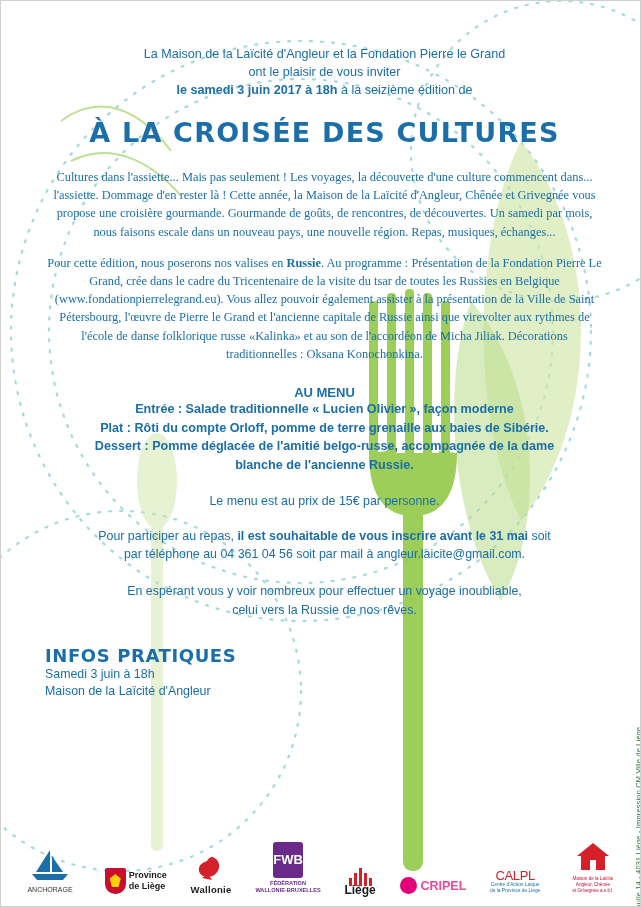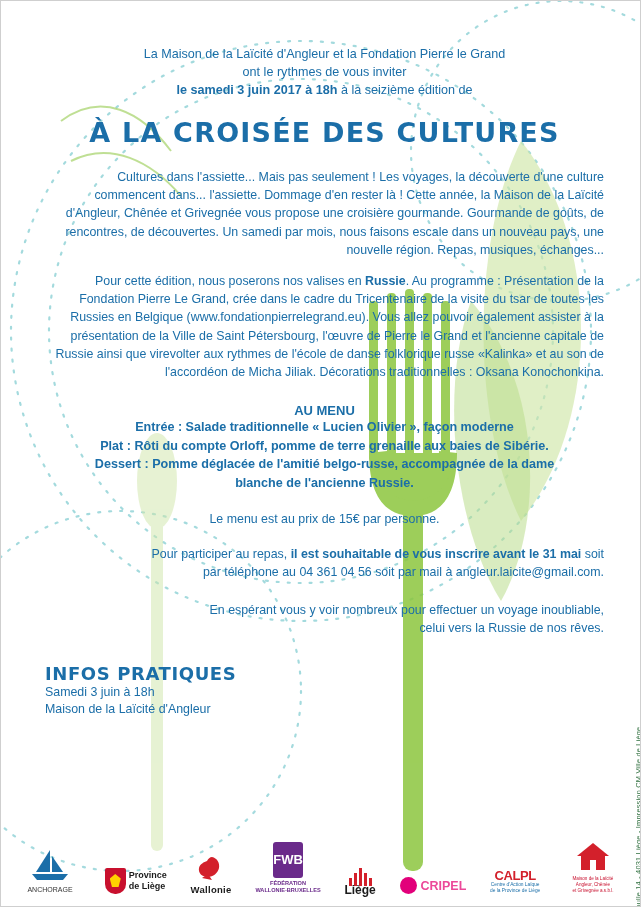--- a/index.html
+++ b/index.html
@@ -31,35 +31,36 @@
   .title{
     text-align:center;
     font-size:27px;
     letter-spacing:1.2px;
     font-weight:bold;
     color:#1b6ea8;
     margin:18px 0 20px 0;
     font-family:"DejaVu Sans", sans-serif;
   }
   .para{
-    font-size:12.4px;line-height:18.2px;text-align:right;color:#1b6ea8;
+    font-size:12.4px;line-height:18.2px;text-align:center;color:#1b6ea8;
     margin-bottom:13px;
+    font-family:Liberation Serif, serif;
   }
   .para b{font-weight:bold;}
   .menu-head{
     text-align:center;font-size:13px;font-weight:bold;margin-top:22px;color:#1b6ea8;
   }
   .menu-line{
     text-align:center;font-size:12.6px;font-weight:bold;line-height:18.5px;color:#1b6ea8;
   }
   .price{
     text-align:center;font-size:12.4px;margin-top:20px;color:#1b6ea8;
   }
   .block{
-    text-align:right;font-size:12.4px;line-height:18.2px;color:#1b6ea8;margin-top:19px;
+    text-align:center;font-size:12.4px;line-height:18.2px;color:#1b6ea8;margin-top:19px;
   }
   .block b{font-weight:bold;}
   .infos-title{
     font-size:18px;font-weight:bold;letter-spacing:.6px;color:#1b6ea8;margin-top:26px;
     font-family:"DejaVu Sans", sans-serif;
   }
   .infos-line{font-size:12.4px;line-height:17.4px;color:#1b6ea8;}
 
   
   .vertical-credit{
@@ -112,21 +113,21 @@
   .lg-liege{display:flex;flex-direction:column;align-items:center;}
   .lg-liege .bars{display:flex;gap:2px;align-items:flex-end;height:18px;}
   .lg-liege .bars i{display:block;width:3px;background:#d3202b;}
   .lg-liege .txt{font-size:12px;font-weight:bold;color:#1b1b1b;}
 
   .lg-cripel{display:flex;flex-direction:row;align-items:center;gap:4px;}
   .lg-cripel .dot{width:17px;height:17px;border-radius:50%;background:#e2007a;}
   .lg-cripel .txt{font-size:12.5px;font-weight:bold;color:#ec4899;}
 
   .lg-calpl{display:flex;flex-direction:column;align-items:center;}
-  .lg-calpl .word{font-size:13px;font-weight:bold;color:#d3202b;letter-spacing:-.4px;}
+  .lg-calpl .word{font-size:13px;font-weight:normal;color:#d3202b;letter-spacing:-.4px;}
   .lg-calpl .cap{font-size:4.8px;line-height:6px;color:#1b6ea8;}
 
   .lg-maison{width:58px;display:flex;flex-direction:column;align-items:center;}
   .lg-maison .cap{font-size:4.6px;line-height:6px;color:#c8102e;}
 </style>
 </head>
 <body>
 
 <div class="page">
 
@@ -164,21 +165,21 @@
         <path d="M60 120 C100 90 140 110 170 150"></path>
         <path d="M70 160 C110 140 150 160 180 195"></path>
       </g>
     </svg>
   </div>
 
   <div class="content">
 
     <div class="intro">
       <div>La Maison de la Laïcité d'Angleur et la Fondation Pierre le Grand</div>
-      <div>ont le rythmes de vous inviter</div>
+      <div>ont le plaisir de vous inviter</div>
       <div>
         <b>le samedi 3 juin 2017 à 18h</b><span> à la seizième édition de</span>
       </div>
     </div>
 
     <div class="title">À LA CROISÉE DES CULTURES</div>
 
     <div class="para">Cultures dans l'assiette... Mais pas seulement ! Les voyages, la découverte d'une culture commencent dans... l'assiette. Dommage d'en rester là ! Cette année, la Maison de la Laïcité d'Angleur, Chênée et Grivegnée vous propose une croisière gourmande. Gourmande de goûts, de rencontres, de découvertes. Un samedi par mois, nous faisons escale dans un nouveau pays, une nouvelle région. Repas, musiques, échanges...</div>
 
     <div class="para">

